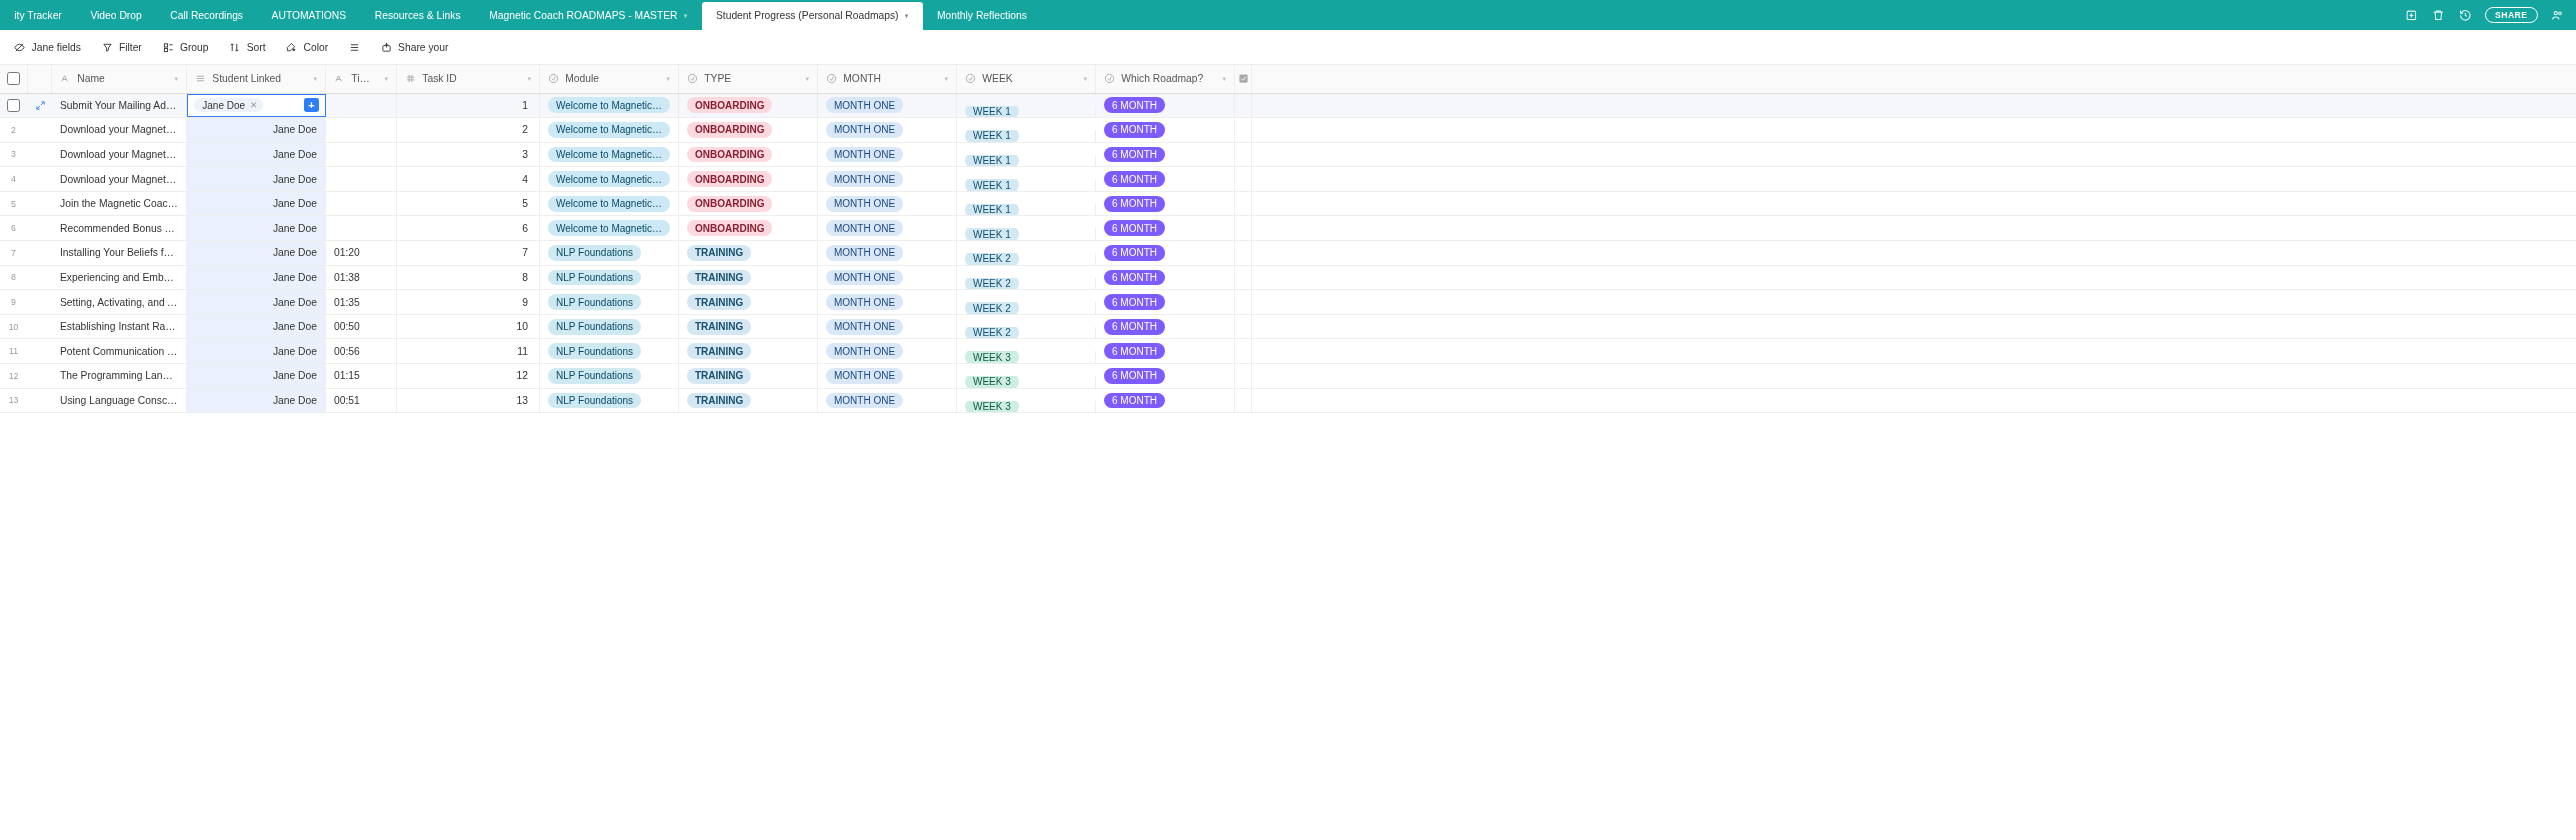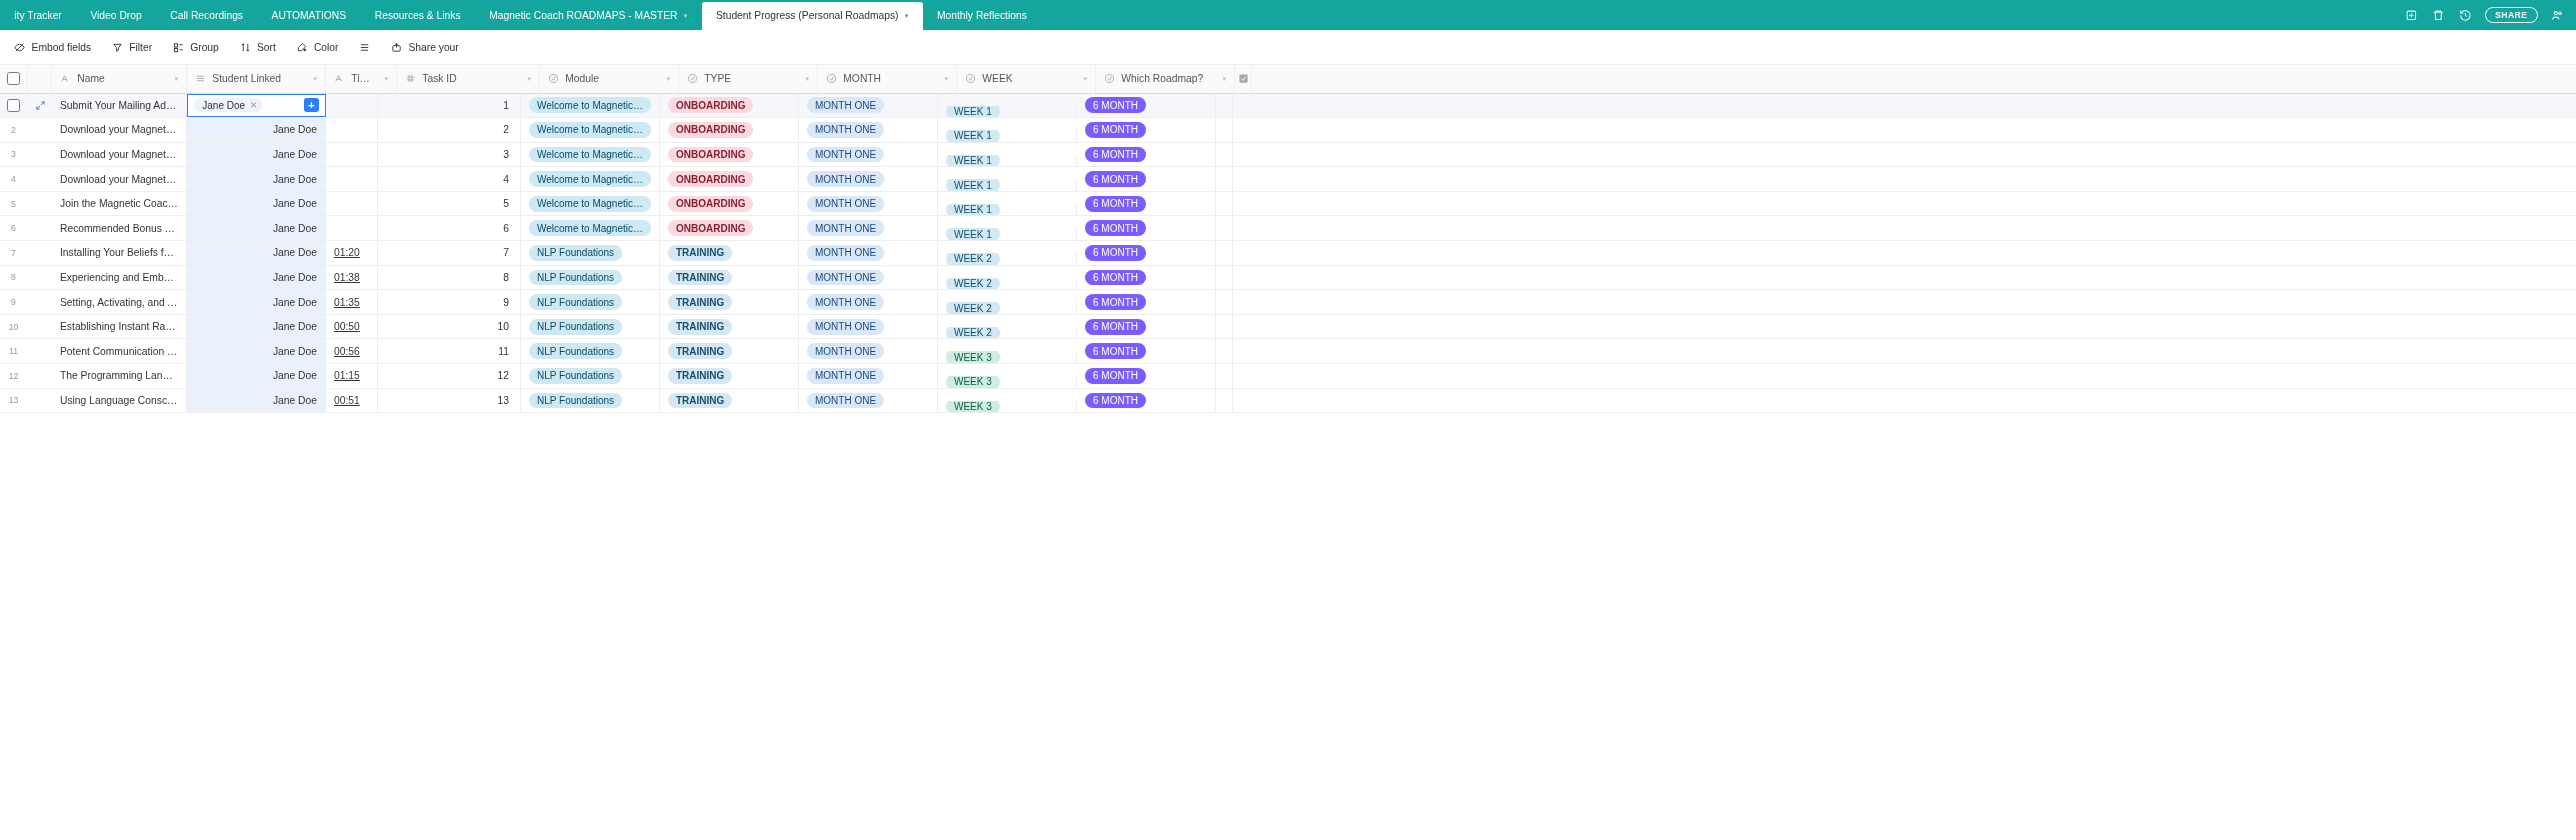--- a/index.html
+++ b/index.html
@@ -52,21 +52,21 @@
   
   .cell { display:flex; align-items:center; padding:0 8px; border-right:0.8px solid #eee; overflow:hidden; white-space:nowrap; }
   .cell.name { width:135px; color:#333;}
   .cell.name .txt { overflow:hidden; text-overflow:ellipsis;}
   .cell.student { width:139px; background:#eaf1fd;justify-content:flex-end;}
   .row.sel .cell.student { background:#fff; border:1.6px solid #2d7ff9; padding:0 6.3px;}
   .chip-name { background:#e8eefc; border-radius:8px; padding:1.6px 6.3px 1.6px 8px; display:flex; align-items:center; gap:4.8px; font-size:10px; color:#333;}
   .row.sel .chip-name { background:#eef2fa;}
   .chip-name .x { font-size:8.7px; opacity:.45; cursor:pointer;}
   .cell.student .plus { margin-left:auto; width:14.3px; height:14.3px; border-radius:2.4px; background:#2d7ff9; color:#fff; display:flex; align-items:center; justify-content:center; font-size:11px; font-weight:600;}
-  .cell.time { width:52px; color:#333;text-decoration:underline;}
+  .cell.time { width:71px; color:#333;}
   .cell.task { width:143px; justify-content:flex-end; color:#333; padding-right:11px;}
   .cell.module { width:139px;}
   .cell.type { width:139px;font-weight:bold;}
   .cell.month { width:139px;}
   .cell.week { width:139px;margin-top:12px;}
   .cell.roadmap { width:139px;}
   .cell.chkcell { width:17.4px; justify-content:center; padding:0;}
   
   .pill { border-radius:792px; padding:2.4px 8px; font-size:10px; display:inline-block; overflow:hidden; text-overflow:ellipsis; max-width:100%;}
   .p-welcome { background:#cde9f6; color:#0a4a66;}
@@ -136,21 +136,21 @@
     </div>
   </div>
 </div>
 
 <div class="toolbar">
   <div class="tbtn">
     <svg viewBox="0 0 24 24" fill="none" stroke="#333" stroke-width="2">
         <path d="M2 12s4-7 10-7 10 7 10 7-4 7-10 7S2 12 2 12z"></path>
         <line x1="4" y1="20" x2="20" y2="4"></line>
       </svg>
-    <span>Embod fields</span>
+    <span>Jane fields</span>
   </div>
   <div class="tbtn">
     <svg viewBox="0 0 24 24" fill="none" stroke="#333" stroke-width="2">
         <path d="M4 5h16l-6 8v5l-4 2v-7z"></path>
       </svg>
     <span>Filter</span>
   </div>
   <div class="tbtn">
     <svg viewBox="0 0 24 24" fill="none" stroke="#333" stroke-width="2">
         <rect x="3" y="4" width="7" height="7"></rect>

